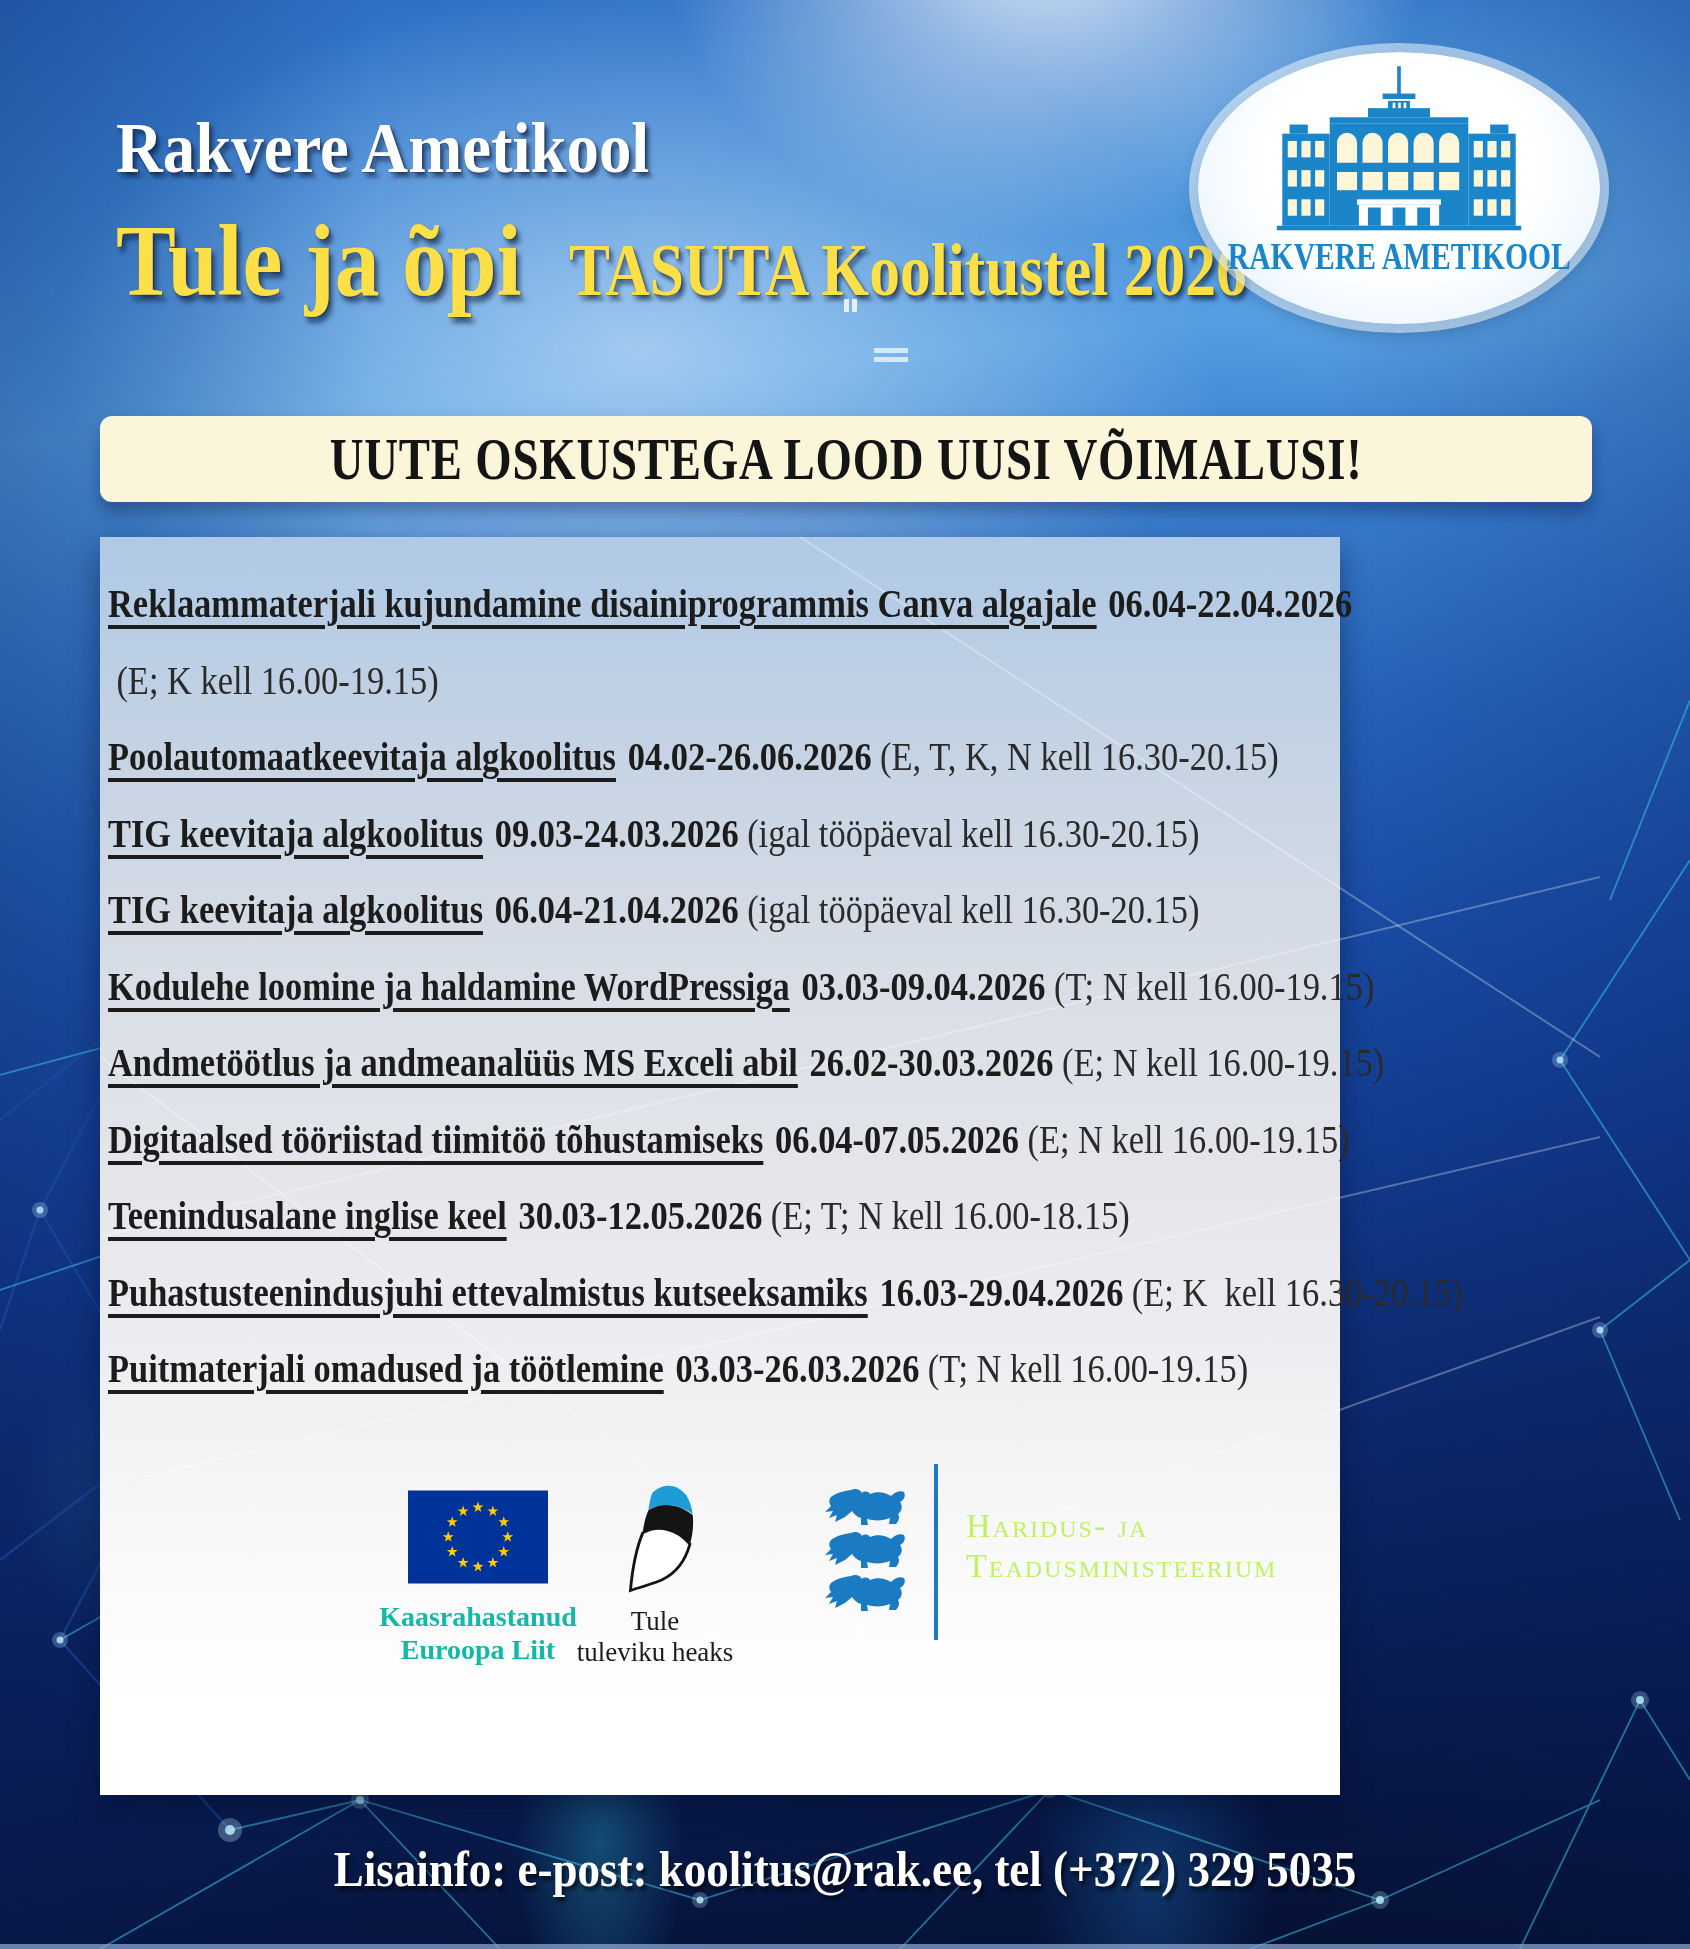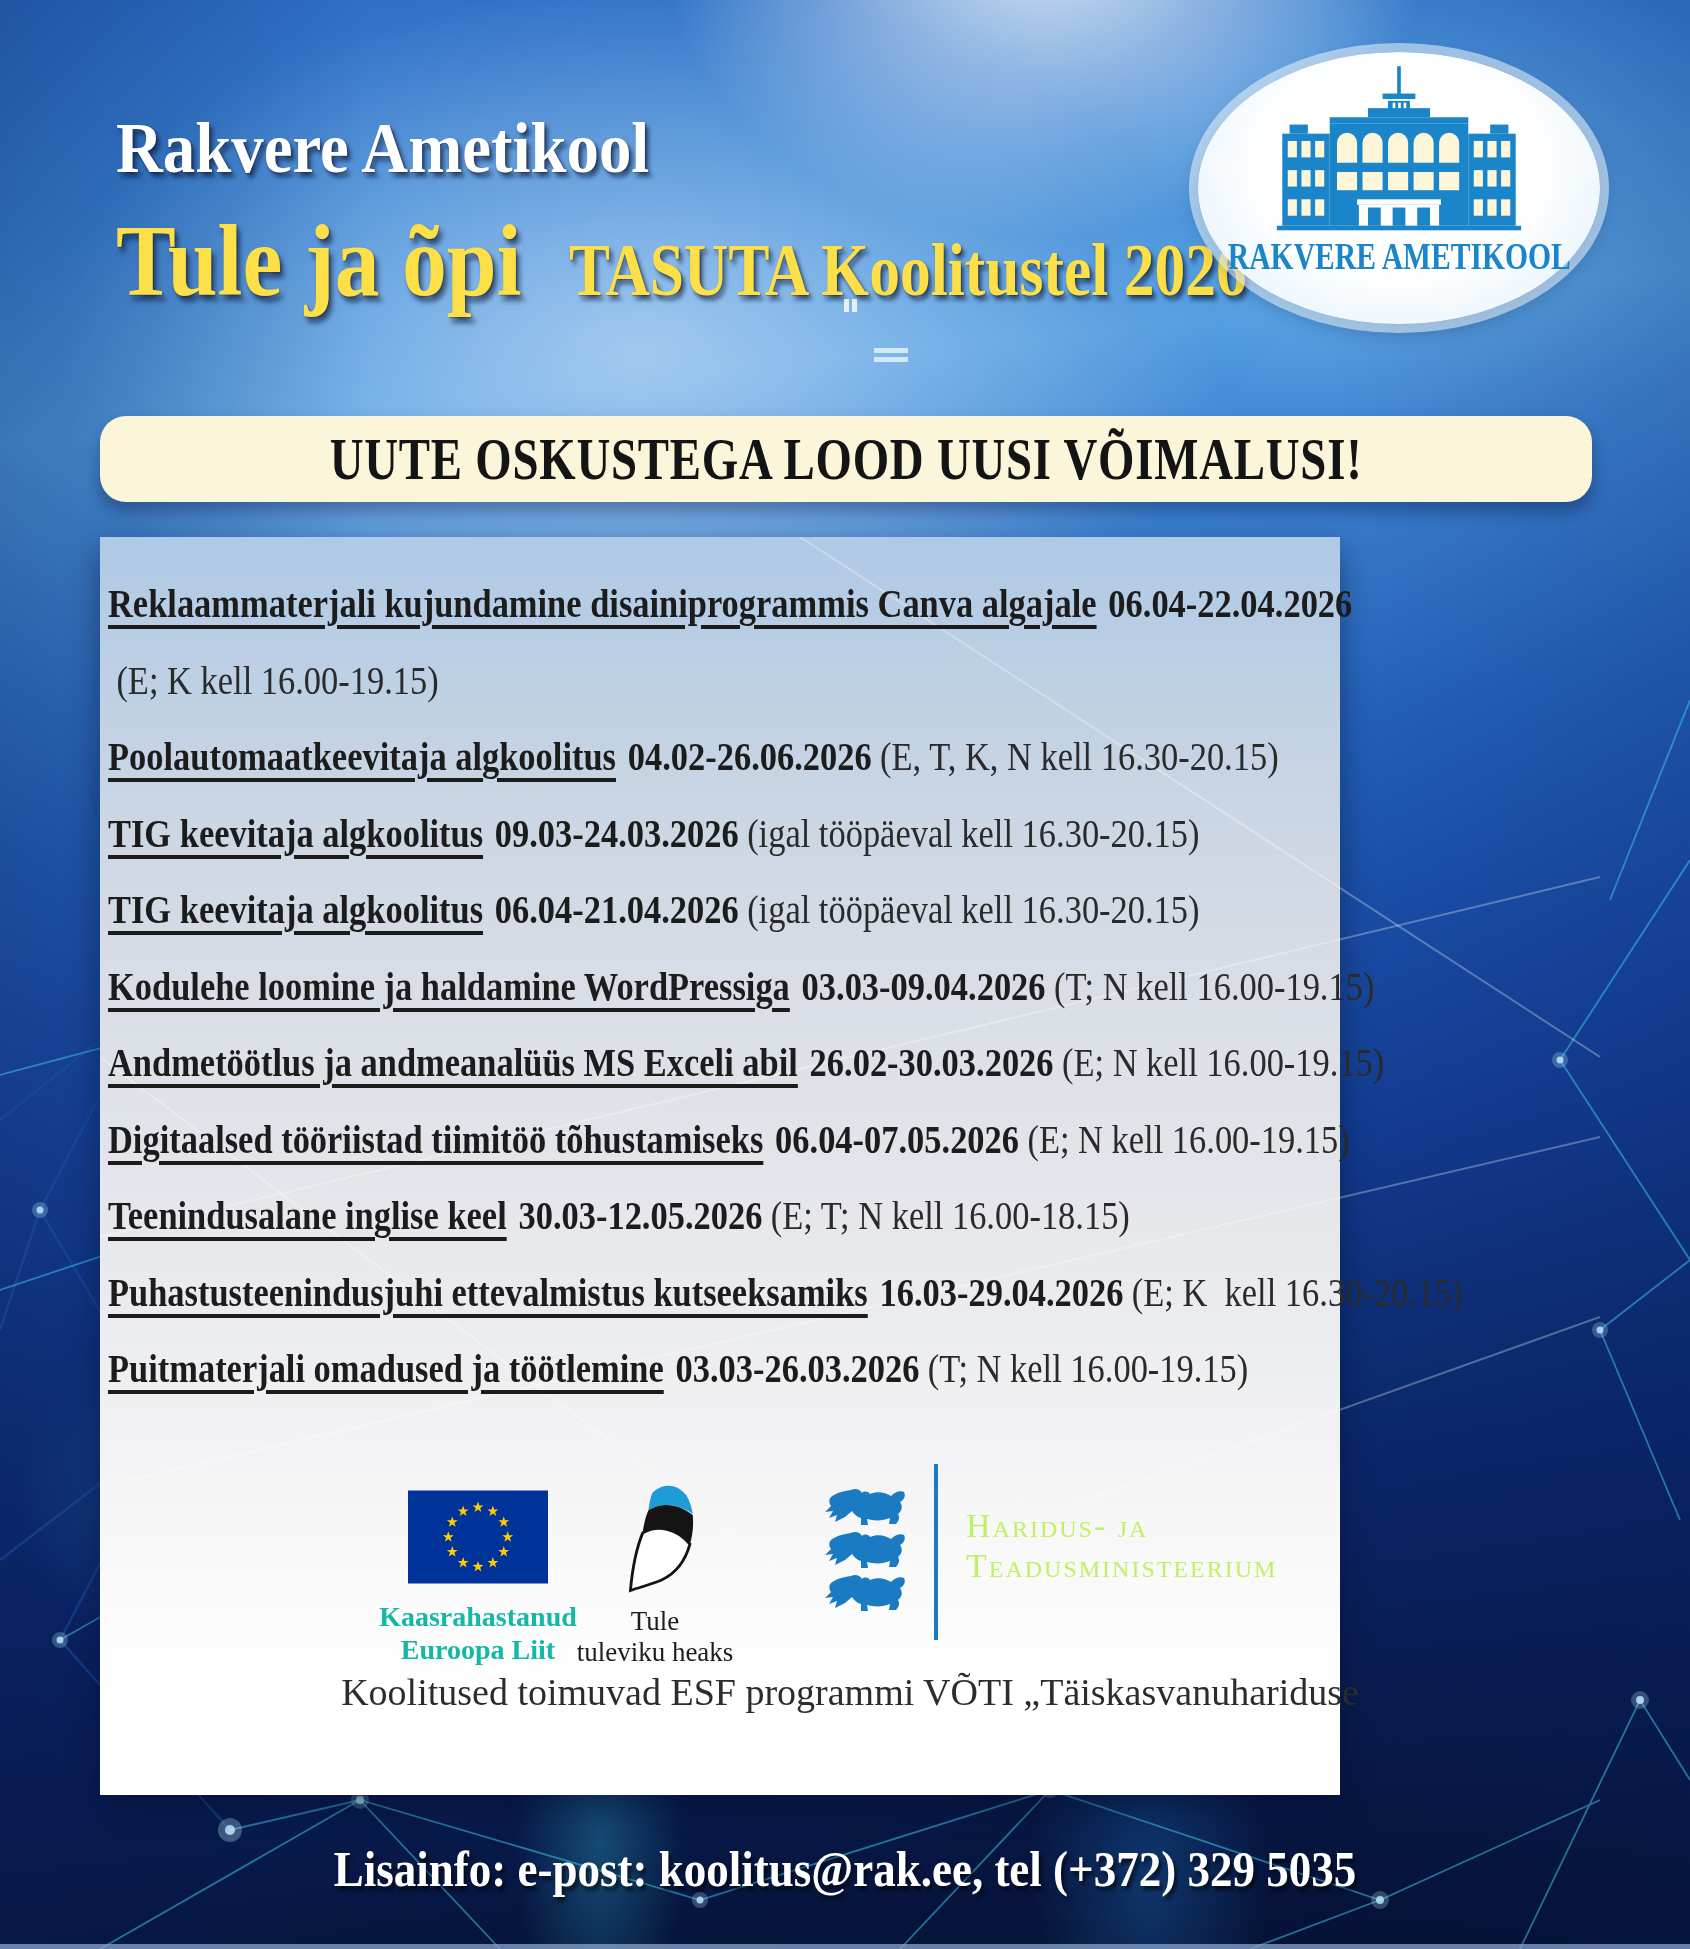--- a/index.html
+++ b/index.html
@@ -66,21 +66,21 @@
     display:flex; flex-direction:column; align-items:center; justify-content:flex-start;
   }
   .logo-building{margin-top:14px;}
   .logo-text{
     color:#1b85c9; font-weight:700; font-size:37px; line-height:37px; margin-top:2px;
     transform:scaleX(.8); white-space:nowrap;
   }
   
   .banner{
     position:absolute; left:100px; top:416px; width:1492px; height:86px; z-index:3;
-    background:#fbf6da; border-radius:26px;
+    background:#fbf6da; border-radius:12px;
     box-shadow:0 10px 16px rgba(8,18,60,.35);
     display:flex; align-items:center; justify-content:center;
   }
   .banner-text{
     font-size:60px; font-weight:700; letter-spacing:1px; color:#141414; white-space:nowrap;
     transform:scaleX(.78);
   }
   
   .panel{
     position:absolute; left:100px; top:537px; width:1240px; height:1258px; z-index:2;
@@ -344,19 +344,18 @@
       <use href="#lion" x="0" y="86"></use>
     </svg>
   </div>
   <div class="ministry-divider"></div>
   <div class="ministry-name">
     <div>Haridus- ja</div>
     <div>Teadusministeerium</div>
   </div>
 
   <div class="esf-note">
-    <div>Koolitused toimuvad ESF programmi VÕTI „Täiskasvanuhariduse</div>
   </div>
 
   <div class="footer-text">Lisainfo: e-post: koolitus@rak.ee, tel (+372) 329 5035</div>
 
   <div class="bottom-strip"></div>
 </div>
 
 </body></html>

